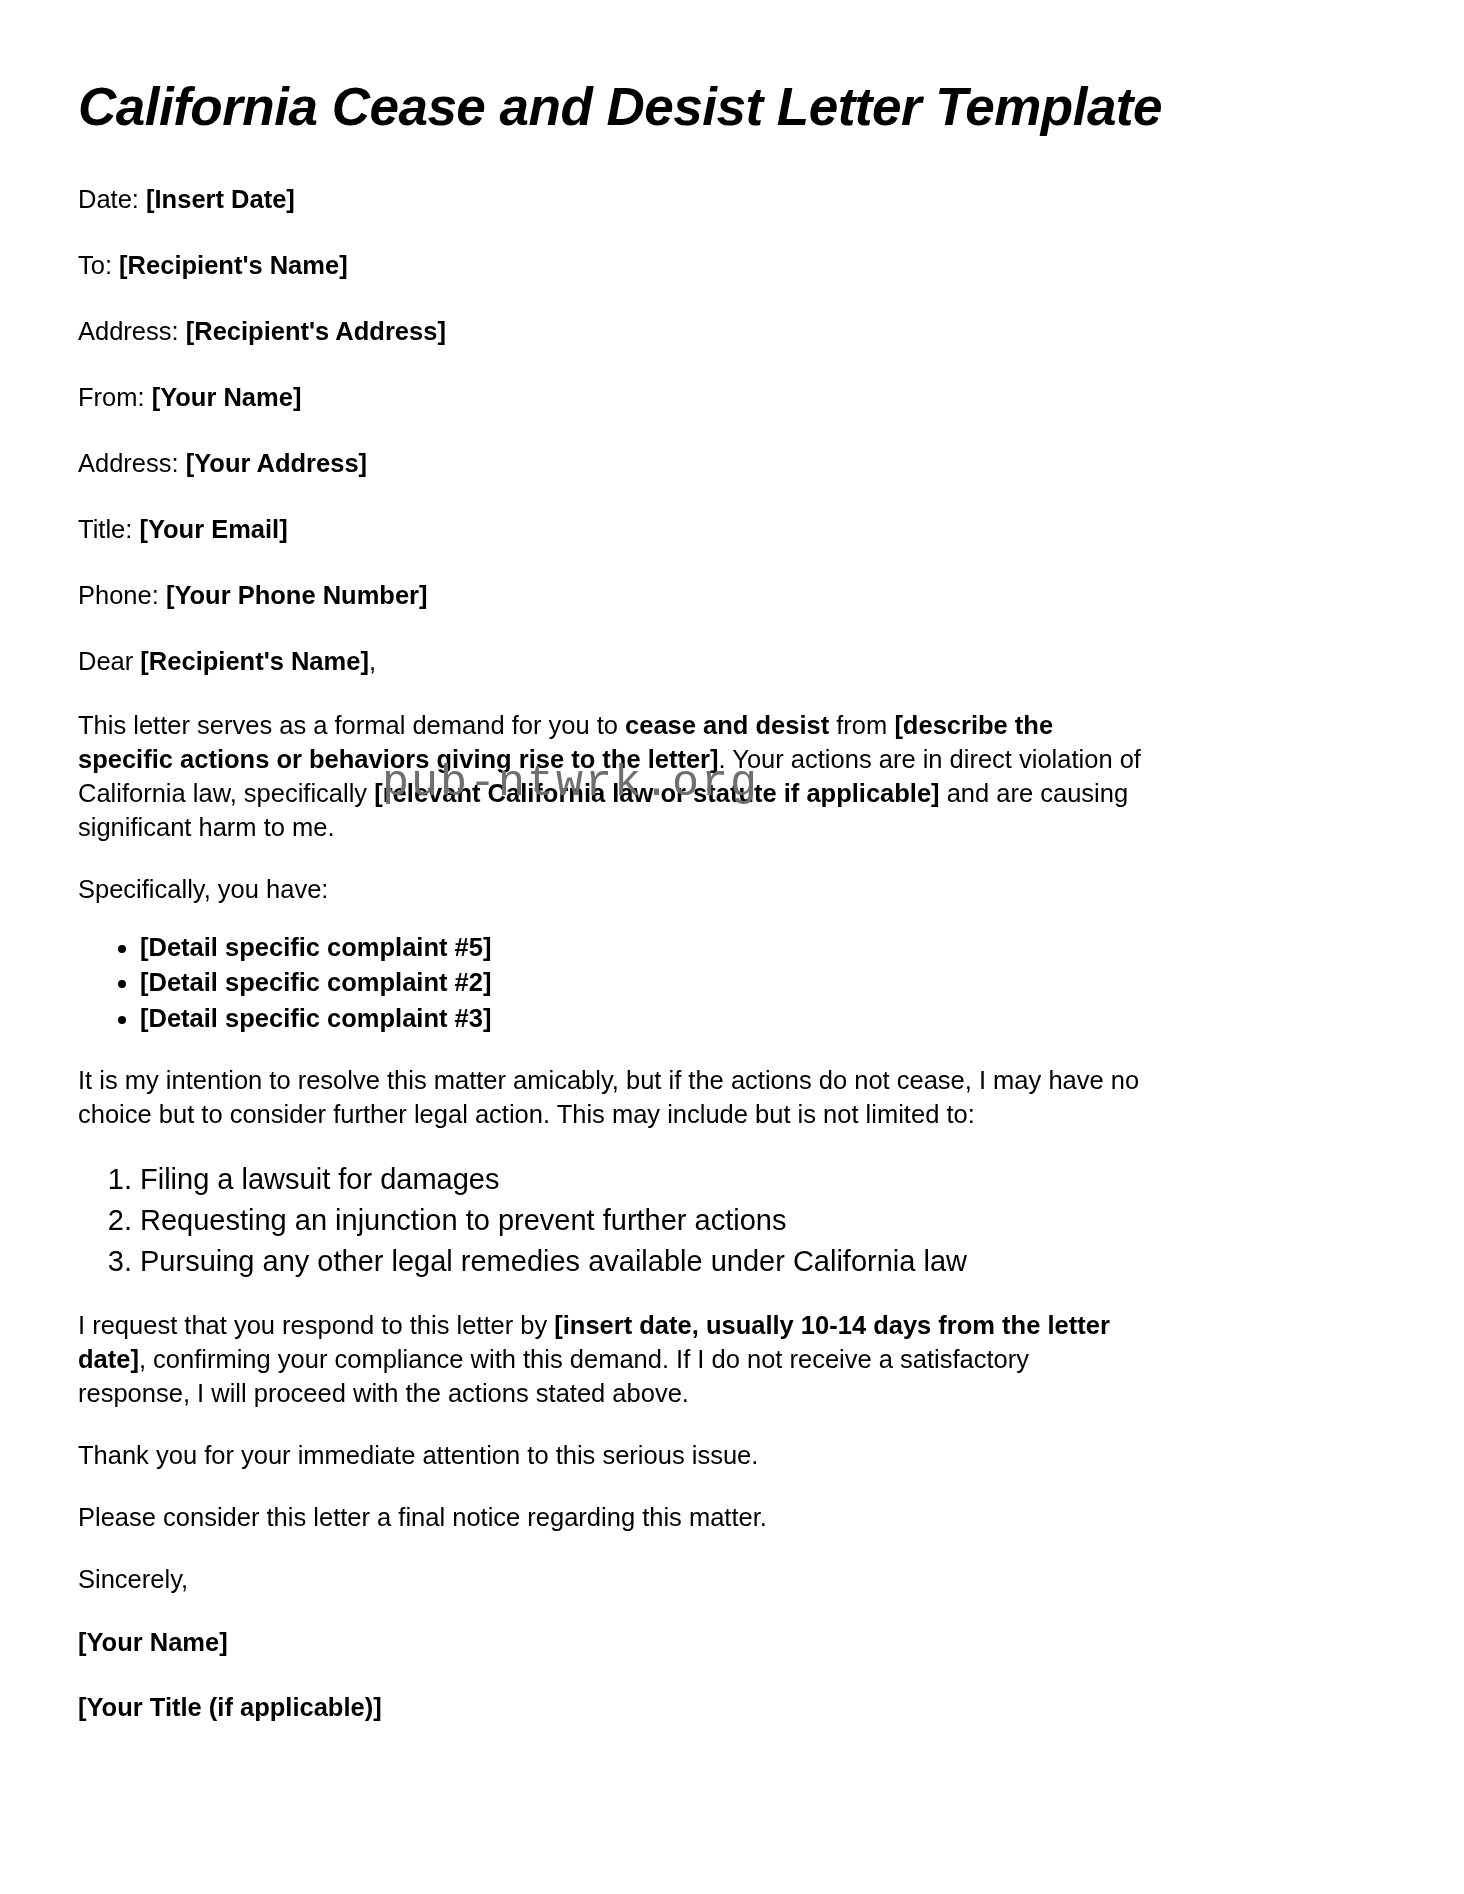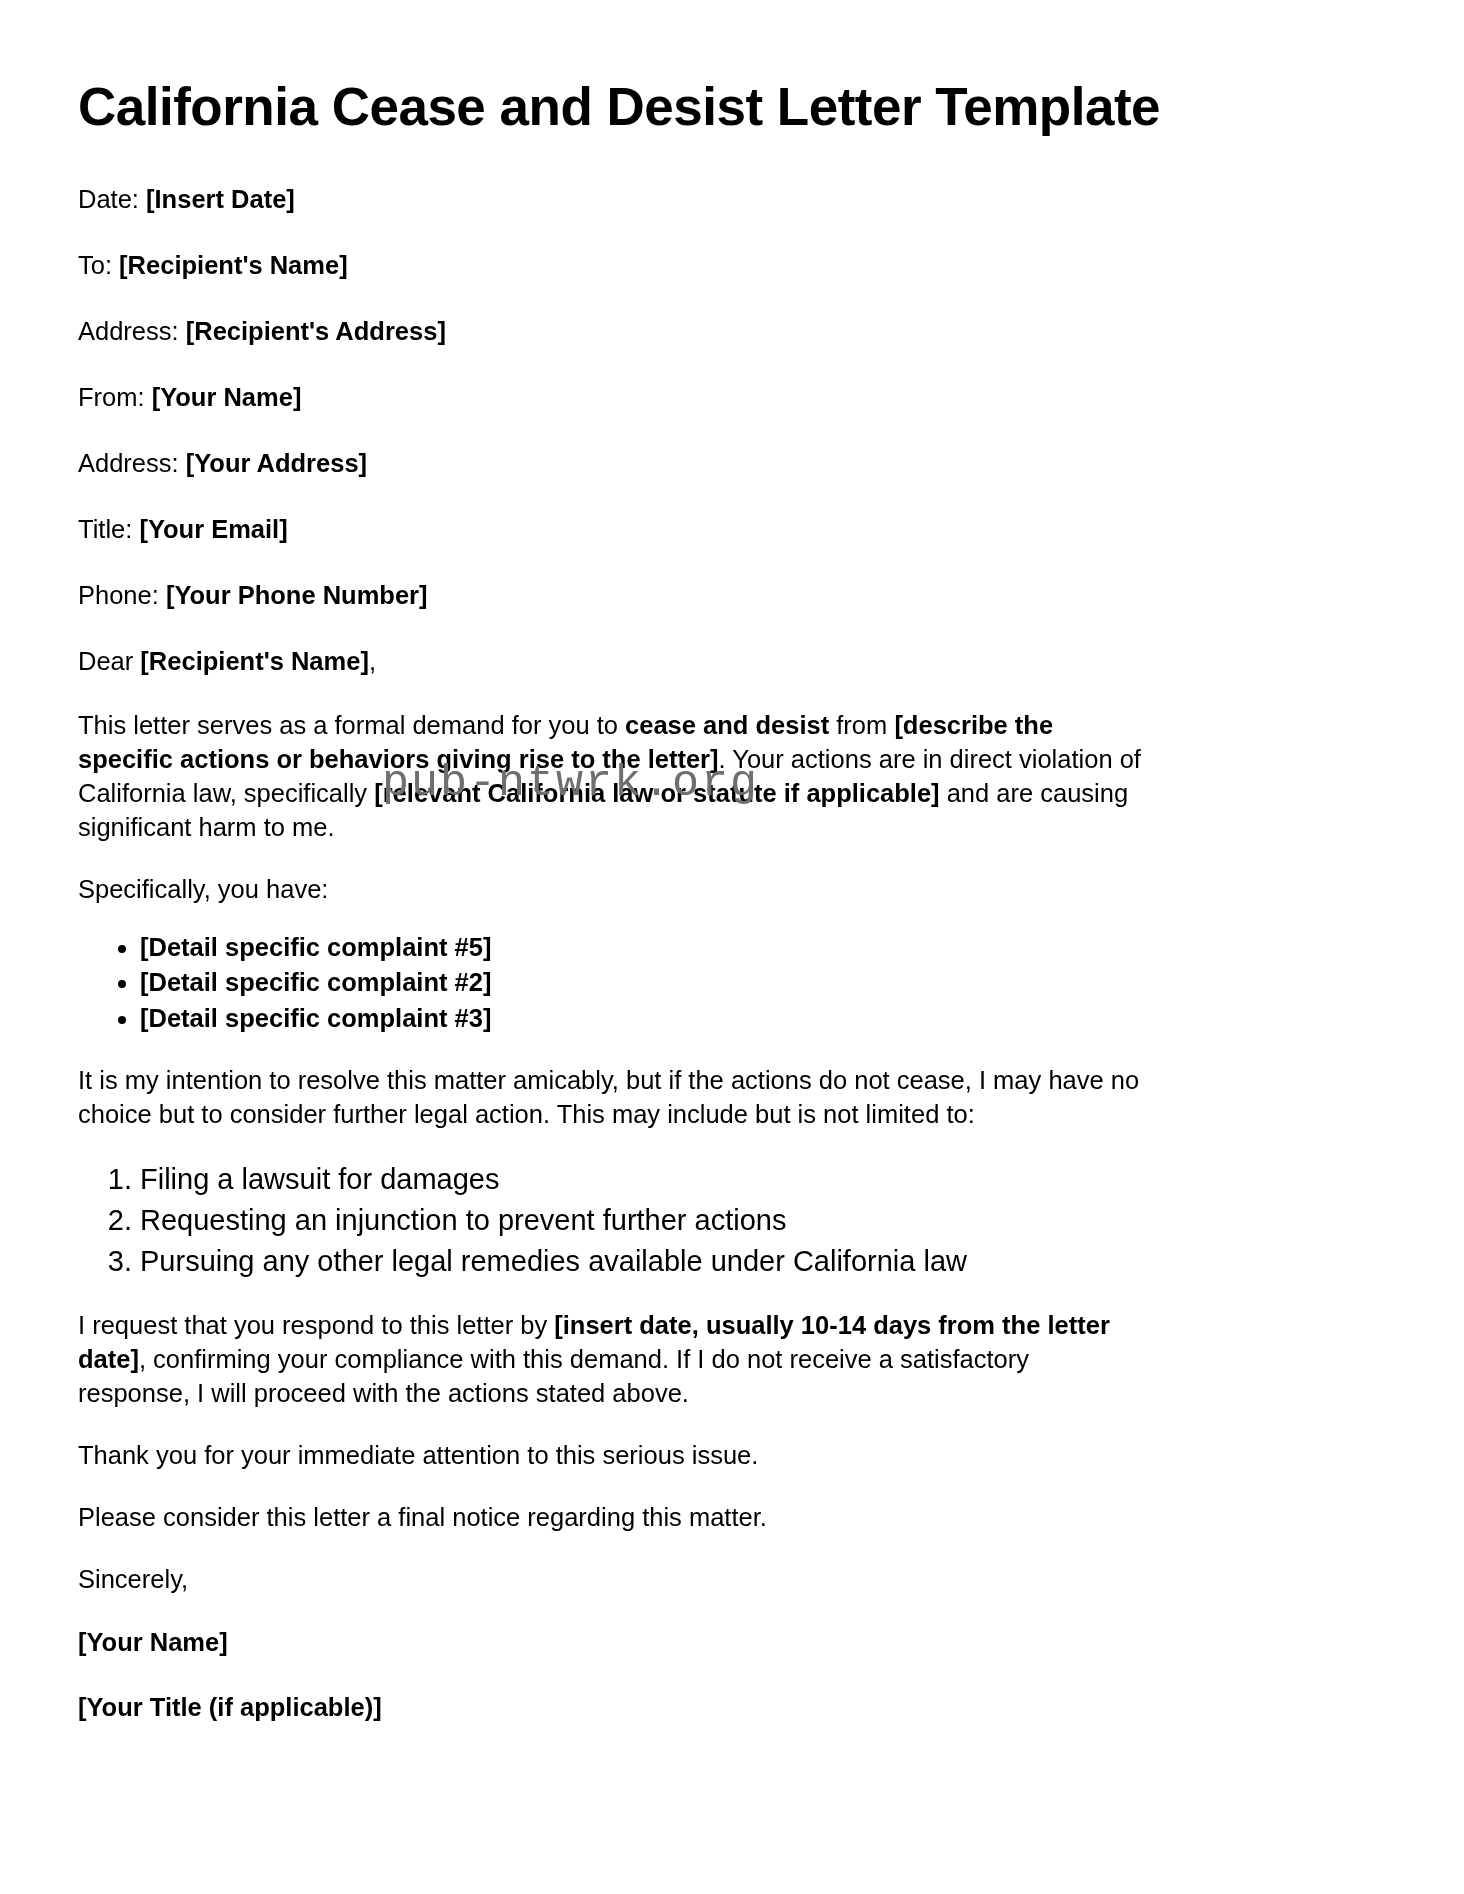--- a/index.html
+++ b/index.html
@@ -23,20 +23,21 @@
     padding: 78px 92px 40px 78px;
     overflow: hidden;
   }
   .doc-title {
     font-size: 53px;
     font-weight: bold;
     line-height: 1.08;
     letter-spacing: -0.5px;
     margin: 0 0 46px 0;
     max-width: 1120px;
+    font-style: italic;
   }
   .line {
     font-size: 25.5px;
     line-height: 1.45;
     margin: 0 0 29px 0;
   }
   .para {
     font-size: 25.5px;
     line-height: 1.33;
     margin: 0 0 28px 0;

